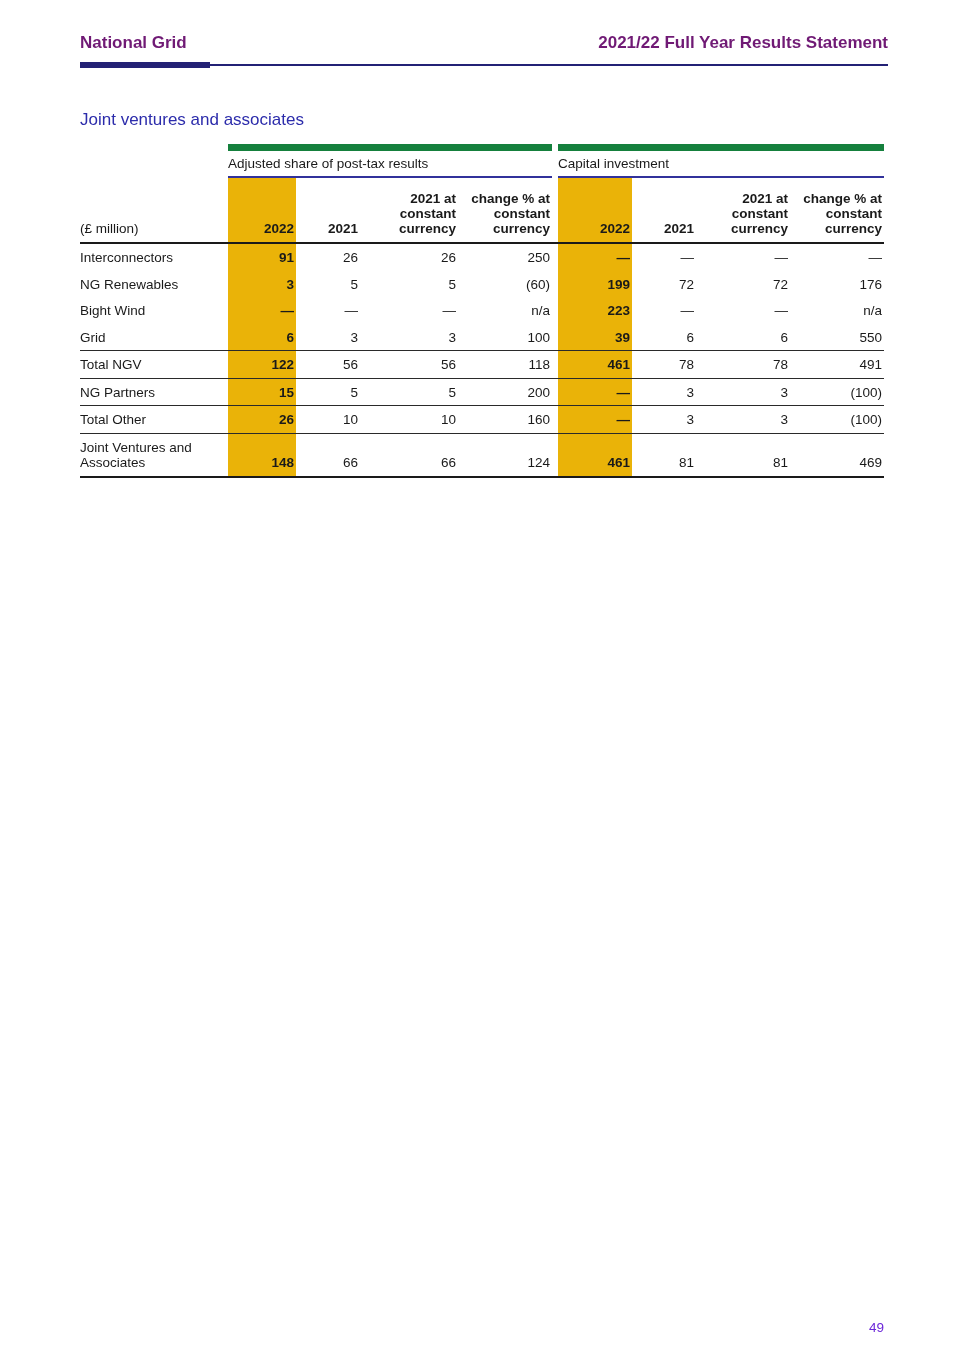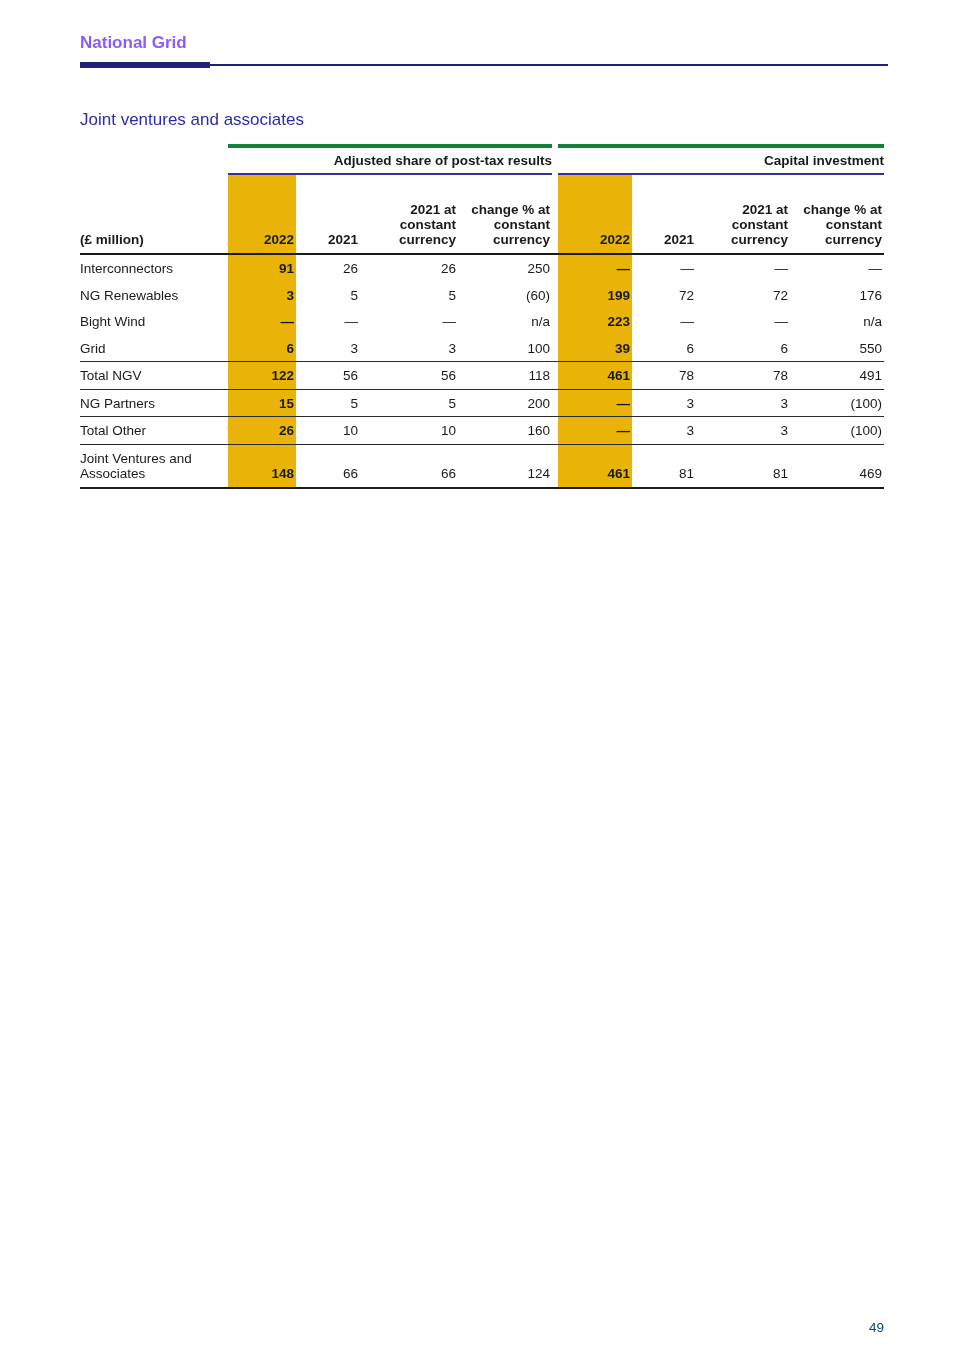--- a/index.html
+++ b/index.html
@@ -9,21 +9,21 @@
     font-family:"Liberation Sans", sans-serif;
     color:#1a1a1a;
     overflow:hidden;
   }
   .content { padding:0 77px 0 80px; }
 
   .doc-header {
     display:flex; justify-content:space-between; align-items:baseline;
     padding-top:33px;
   }
-  .doc-header .hdr-text { font-size:17px; font-weight:bold; color:#8b5cf6; }
+  .doc-header .hdr-text { font-size:17px; font-weight:bold; color:#701a75; }
 
   .header-rule {
     position:relative;
     margin-top:11px;
     border-bottom:2px solid #232175;
   }
   .header-rule .thick-bar {
     position:absolute; left:0; bottom:-4px;
     width:130px; height:6px; background:#232175;
   }
@@ -41,38 +41,38 @@
     width:804px;
     margin-top:14px;
     font-size:13.5px;
     color:#1a1a1a;
   }
   td { vertical-align:bottom; }
 
   .blank { border:none; }
 
   .group-head {
-    font-weight:bold;
-    text-align:right;
+    font-weight:normal;
+    text-align:left;
     padding:5px 0 5px 0;
-    border-top:4px solid #15803d;
+    border-top:7px solid #15803d;
     border-bottom:2px solid #31319b;
     font-size:13.5px;
   }
 
   .colhead {
     font-weight:bold;
     text-align:right;
     vertical-align:bottom;
     padding:8px 2px 6px 0;
-    height:80px;
+    height:66px;
     line-height:1.12;
   }
   .unit-label {
-    font-weight:bold;
+    font-weight:normal;
     text-align:left;
     vertical-align:bottom;
     padding:8px 0 6px 0;
   }
 
   .label {
     text-align:left;
     padding:6px 15px 5px 0;
     line-height:1.15;
   }
@@ -86,30 +86,31 @@
   tr.colhead-row td { border-bottom:2px solid #1a1a1a; }
   tr.sep td { border-bottom:1px solid #2a2a2a; }
   tr.end td { border-bottom:2px solid #1a1a1a; }
   tr.bold-label td.label { font-weight:normal; }
 
   .page-number {
     position:absolute;
     top:1320px;
     right:81px;
     font-size:13.5px;
-    color:#0c4a6e;
+    color:#6d28d9;
   }
 </style>
 </head>
 <body>
 
 <div class="content">
 
   <div class="doc-header">
     <div class="hdr-text">National Grid</div>
+    <div class="hdr-text">2021/22 Full Year Results Statement</div>
   </div>
 
   <div class="header-rule">
     <div class="thick-bar"></div>
   </div>
 
   <div class="section-title">Joint ventures and associates</div>
 
   <table class="jv-table">
     <colgroup>

